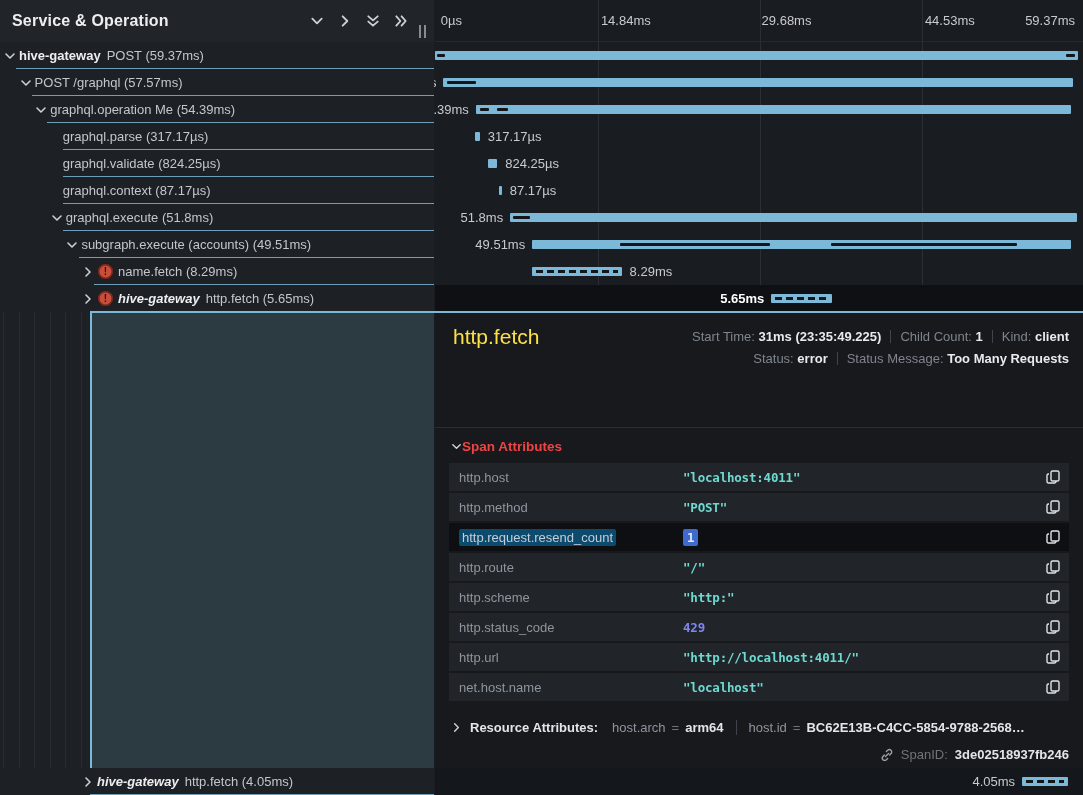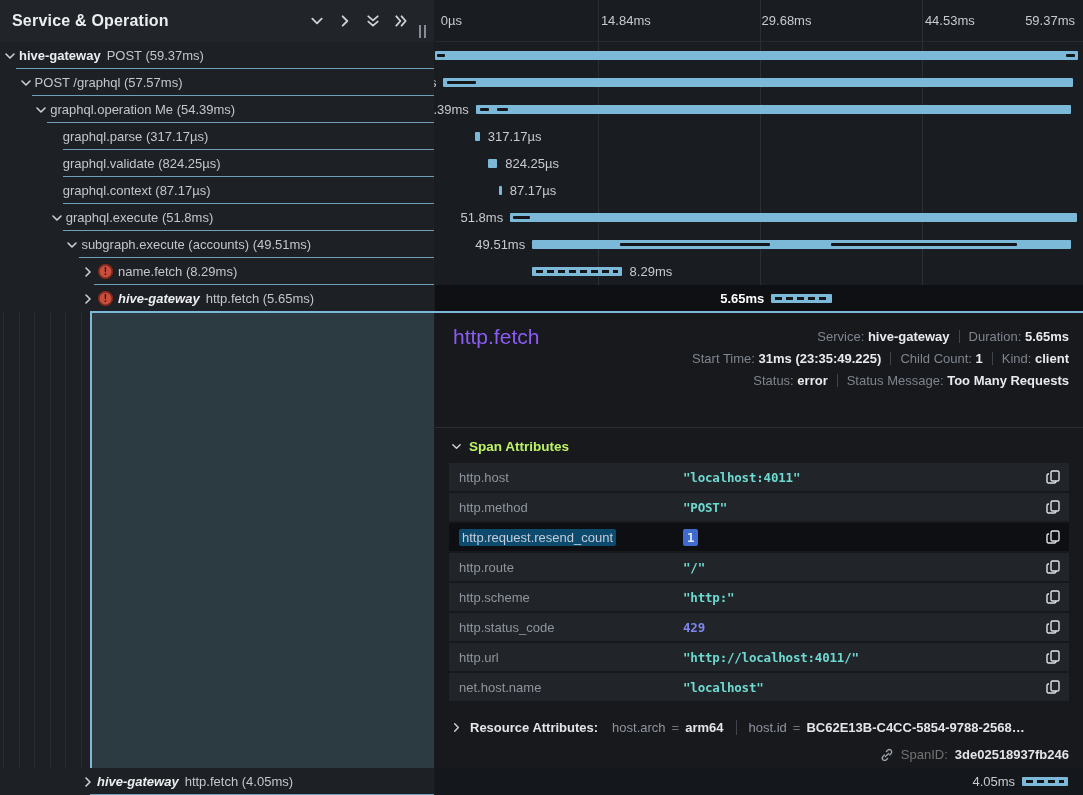--- a/index.html
+++ b/index.html
@@ -46,28 +46,28 @@
   .bar { position:absolute; top:9px; height:9px; background:#7cb9d8; border-radius:1px; cursor:pointer; }
   .bar .dash { position:absolute; left:4px; right:4px; top:3px; height:2.5px;
                background:repeating-linear-gradient(90deg,#14161a 0 7px, transparent 7px 11px); }
   .mark { position:absolute; top:12px; height:3px; background:#14161a; z-index:3; border-radius:1px; }
   .tl-label { position:absolute; top:6px; font-size:13px; color:#c7cacf; white-space:nowrap; }
   .tl-label.sel { font-weight:700; color:#ffffff; }
   .tl-bottom-row { position:absolute; left:0; top:768px; width:648px; height:27px; background:#14171c; z-index:2; }
 
   
   .detail { position:absolute; left:435px; top:313px; width:648px; height:455px; background:#17191d; z-index:10; }
-  .detail-title { position:absolute; left:18px; top:12px; font-size:21px; color:#8b5cf6; }
+  .detail-title { position:absolute; left:18px; top:12px; font-size:21px; color:#fde047; }
   .meta { position:absolute; right:14px; top:13px; text-align:right; font-size:13px; line-height:22px; }
   .meta-label { color:#7f858e; }
   .meta-value { color:#e9eaec; font-weight:700; }
   .meta-sep { display:inline-block; width:1px; height:13px; background:#40454d; margin:0 9px; vertical-align:-2px; }
   .detail-divider { position:absolute; left:0; top:114px; width:648px; height:1px; background:#2b2e34; }
-  .attr-header { position:absolute; left:16px; top:126px; display:flex; align-items:center; gap:7px;
-                 font-size:13.5px; font-weight:700; color:#bef264; cursor:pointer; }
+  .attr-header { position:absolute; left:16px; top:126px; display:flex; align-items:center; 
+                 font-size:13.5px; font-weight:700; color:#ef4444; cursor:pointer; }
   .attr-rows { position:absolute; left:14px; top:150px; width:620px; }
   .attr-row { position:relative; height:28px; margin-bottom:2px; background:#212529;
               display:flex; align-items:center; padding:0 10px; font-size:13px;gap:36px; }
   .attr-row.sel { background:#0d0f13; }
   .attr-key { flex:0 0 188px; color:#8f959e; }
   .attr-row.sel .attr-key span { background:#0c4a6e; color:#c6cdd8; padding:1px 3px; border-radius:2px; }
   .attr-val { font-family:"DejaVu Sans Mono", monospace; font-size:12.5px; font-weight:600; letter-spacing:-0.2px; }
   .attr-val.string { color:#6ed9d0; }
   .attr-val.number { color:#8085f2; }
   .attr-row.sel .attr-val span { background:#3e6bcd; color:#dfe9ff; padding:1px 4px; border-radius:2px; }
@@ -273,21 +273,20 @@
           <span class="row-label">http.fetch (4.05ms)</span>
           <div class="underline" style="left: 90px;"></div>
         </div>
       </div>
     <div class="teal-region"></div>
   </div>
 
   <div class="detail">
     <div class="detail-title">http.fetch</div>
     <div class="meta" id="meta">
-        <div><span class="meta-label">Service: </span><span class="meta-value">hive-gateway</span><span class="meta-sep"></span><span class="meta-label">Duration: </span><span class="meta-value">5.65ms</span></div>
         <div><span class="meta-label">Start Time: </span><span class="meta-value">31ms (23:35:49.225)</span><span class="meta-sep"></span><span class="meta-label">Child Count: </span><span class="meta-value">1</span><span class="meta-sep"></span><span class="meta-label">Kind: </span><span class="meta-value">client</span></div>
         <div><span class="meta-label">Status: </span><span class="meta-value">error</span><span class="meta-sep"></span><span class="meta-label">Status Message: </span><span class="meta-value">Too Many Requests</span></div>
       </div>
     <div class="detail-divider"></div>
     <div class="attr-header">
       <svg class="stroke" width="11" height="11" viewBox="0 0 12 12">
           <polyline points="2,4 6,8 10,4"></polyline>
         </svg>
       <span>Span Attributes</span>
     </div>

